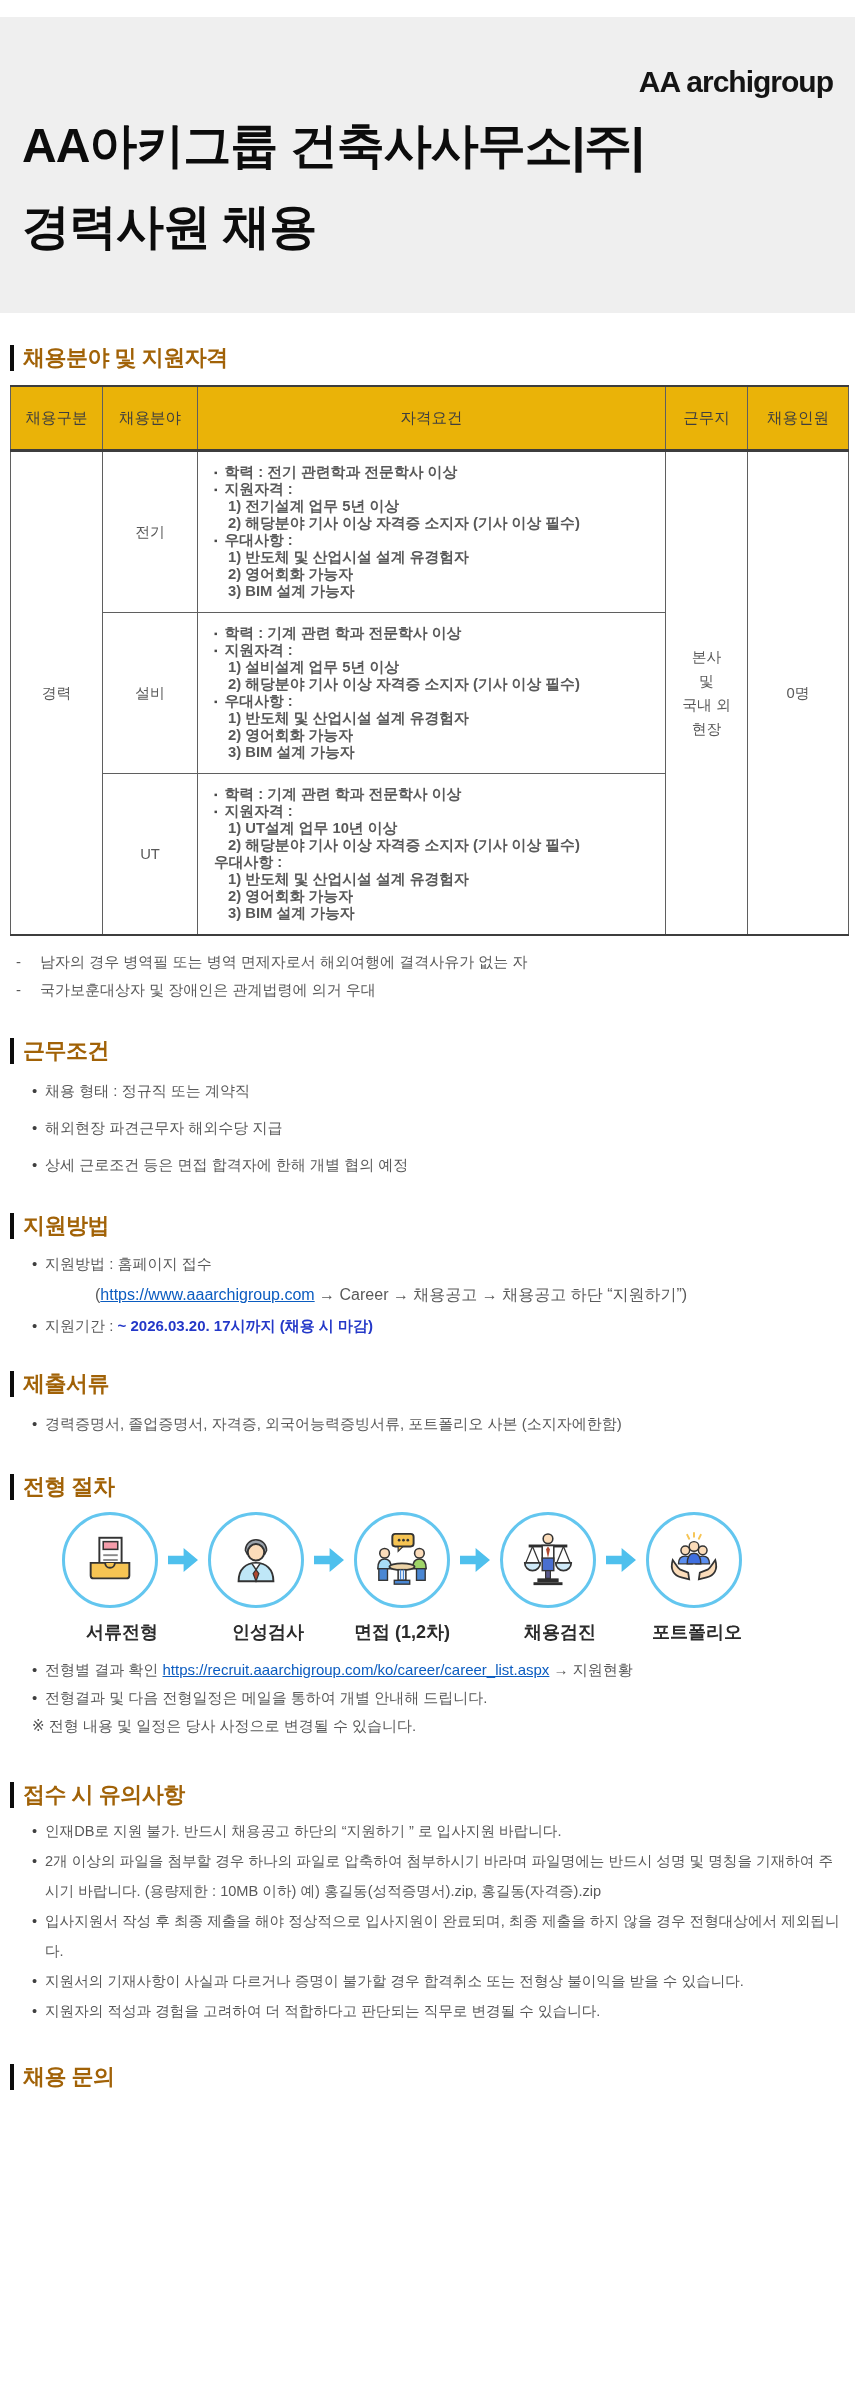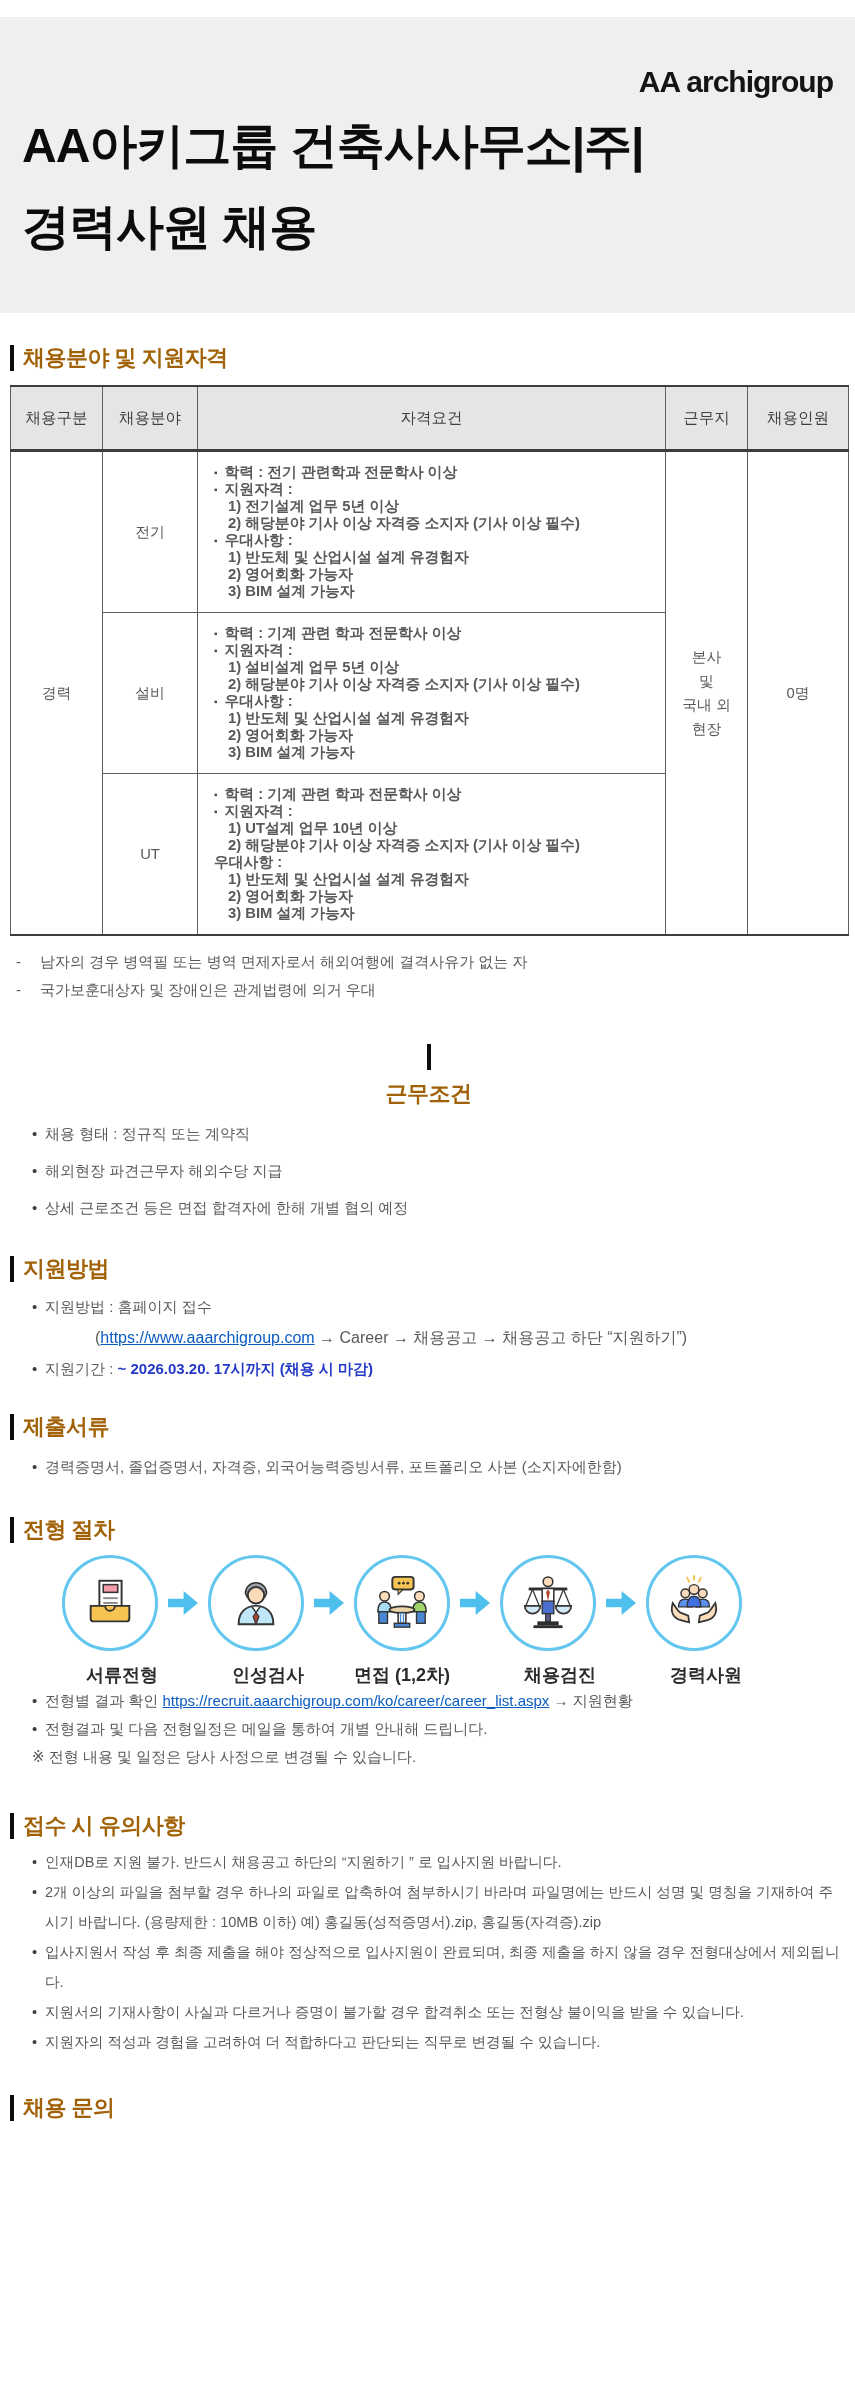--- a/index.html
+++ b/index.html
@@ -10,51 +10,51 @@
   .logo{position:absolute;top:48px;right:22px;font-size:30px;font-weight:700;color:#141414;letter-spacing:-1px;}
   .title{position:absolute;left:22px;top:88px;margin:0;font-size:48px;line-height:81px;font-weight:800;color:#0c0c0c;letter-spacing:-1px;}
   
   main{padding:0 8px 18px 10px;}
   .sec{display:flex;align-items:center;gap:9px;font-size:22px;font-weight:700;color:#a16207;letter-spacing:-0.5px;}
   .sec .bar{width:4px;height:26px;background:#0d0d0d;flex:0 0 auto;}
   
   table.recruit{border-collapse:collapse;width:838px;margin-top:12px;table-layout:fixed;
     border-top:2px solid #3d3d3d;border-bottom:2px solid #3d3d3d;font-size:14.8px;color:#595959;}
   table.recruit th,table.recruit td{border:1px solid #5f5f5f;}
-  table.recruit thead th{background:#e5e5e5;font-weight:400;color:#3f3f3f;font-size:15.5px;height:60px;
+  table.recruit thead th{background:#eab308;font-weight:400;color:#3f3f3f;font-size:15.5px;height:60px;
     border-bottom:3px solid #3d3d3d;}
   td.center{text-align:center;vertical-align:middle;line-height:24px;}
   td.qual{vertical-align:middle;padding:12px 8px 12px 16px;}
   .qline{line-height:17px;white-space:nowrap;font-weight:bold;}
   .qline .sq{font-size:10px;vertical-align:1px;margin-right:7px;color:#4a4a4a;}
   .qline.num{padding-left:14px;}
   
   .tnotes{margin-top:12px;}
   .tnotes div{line-height:28px;font-size:15px;color:#595959;padding-left:30px;position:relative;}
   .tnotes div::before{content:"-";position:absolute;left:6px;}
   
   ul.blist{list-style:none;margin:6px 0 0 0;padding:0;}
   ul.blist li{position:relative;padding-left:35px;line-height:37px;font-size:15px;color:#595959;}
   ul.blist li::before{content:"•";position:absolute;left:22px;color:#3f3f3f;}
   ul.blist.tight li{line-height:30px;font-size:14.6px;padding-right:2px;}
-  .mt24{margin-top:40px;flex-direction:column;} .mt18{margin-top:28px;} .mt26{margin-top:26px;}
+  .mt24{margin-top:32px;} .mt18{margin-top:28px;} .mt26{margin-top:26px;}
   .mt30{margin-top:30px;} .mt36{margin-top:36px;} .mt40{margin-top:40px;}
   .link{color:#0b5cc0;text-decoration:underline;cursor:pointer;}
   .indent-line{padding-left:85px;line-height:28px;font-size:16px;}
   .blue-bold{color:#2438c8;font-weight:700;}
   
   .flow{display:flex;align-items:flex-start;margin-top:10px;padding-left:52px;}
   .step{display:flex;flex-direction:column;align-items:flex-end;width:96px;flex:0 0 auto;}
   .circle{width:90px;height:90px;border-radius:50%;border:3px solid #63c6ef;background:#fff;
     display:flex;align-items:center;justify-content:center;}
   .circle svg{width:58px;height:58px;}
   .step .lbl{margin-top:12px;font-size:18px;font-weight:700;color:#2b2b2b;white-space:nowrap;}
   .arrow{flex:0 0 auto;width:30px;height:24px;background:#4fc0ed;margin:36px 10px 0 10px;
     clip-path:polygon(0 32%,52% 32%,52% 0,100% 50%,52% 100%,52% 68%,0 68%);}
-  .flow-notes{}
+  .flow-notes{margin-top:12px;}
   .flow-notes .fline{position:relative;padding-left:35px;line-height:28px;font-size:15px;}
   .flow-notes .fline.b::before{content:"•";position:absolute;left:22px;color:#3f3f3f;}
   .flow-notes .fline.nb{padding-left:22px;}
 </style>
 </head>
 <body>
 
 <div class="page">
 
   <header class="masthead">
@@ -255,21 +255,21 @@
               <circle cx="21" cy="20" r="4.5" fill="#fbdcba" stroke="#333" stroke-width="1.5"></circle>
               <circle cx="39" cy="20" r="4.5" fill="#fbdcba" stroke="#333" stroke-width="1.5"></circle>
               <circle cx="30" cy="16" r="5" fill="#fbdcba" stroke="#333" stroke-width="1.5"></circle>
               <path d="M14 34 c0-6 3-8 7-8 s7 2 7 8 z" fill="#5b8ff0" stroke="#333" stroke-width="1.5"></path>
               <path d="M32 34 c0-6 3-8 7-8 s7 2 7 8 z" fill="#5b8ff0" stroke="#333" stroke-width="1.5"></path>
               <path d="M23 34 c0-8 3-11 7-11 s7 3 7 11 z" fill="#3f6fe0" stroke="#333" stroke-width="1.5"></path>
               <path d="M8 30 c-3 10 1 16 9 18 l8 2 -1 -7 -8 -3 c-3-2-5-6-8-10 z" fill="#fbdcba" stroke="#333" stroke-width="1.8"></path>
               <path d="M52 30 c3 10 -1 16 -9 18 l-8 2 1 -7 8 -3 c3-2 5-6 8-10 z" fill="#fbdcba" stroke="#333" stroke-width="1.8"></path>
             </svg>
           </div>
-          <div class="lbl">경력사원</div>
+          <div class="lbl">포트폴리오</div>
         </div>
       </div>
     <div class="flow-notes">
       <div class="fline b"><span>전형별 결과 확인 </span><a class="link">https://recruit.aaarchigroup.com/ko/career/career_list.aspx</a><span> → 지원현황</span></div>
       <div class="fline b">전형결과 및 다음 전형일정은 메일을 통하여 개별 안내해 드립니다.</div>
       <div class="fline nb">※ 전형 내용 및 일정은 당사 사정으로 변경될 수 있습니다.</div>
     </div>
 
     <div class="sec mt40">
       <span class="bar"></span>

